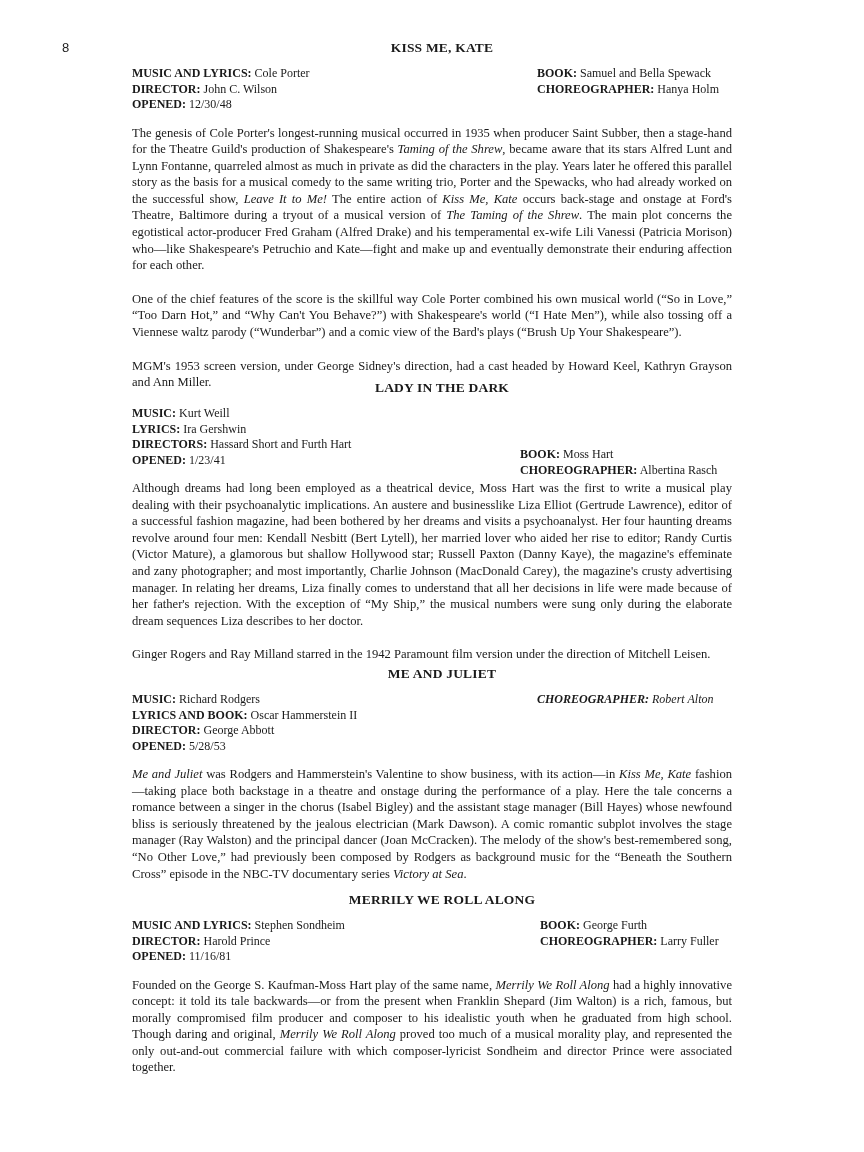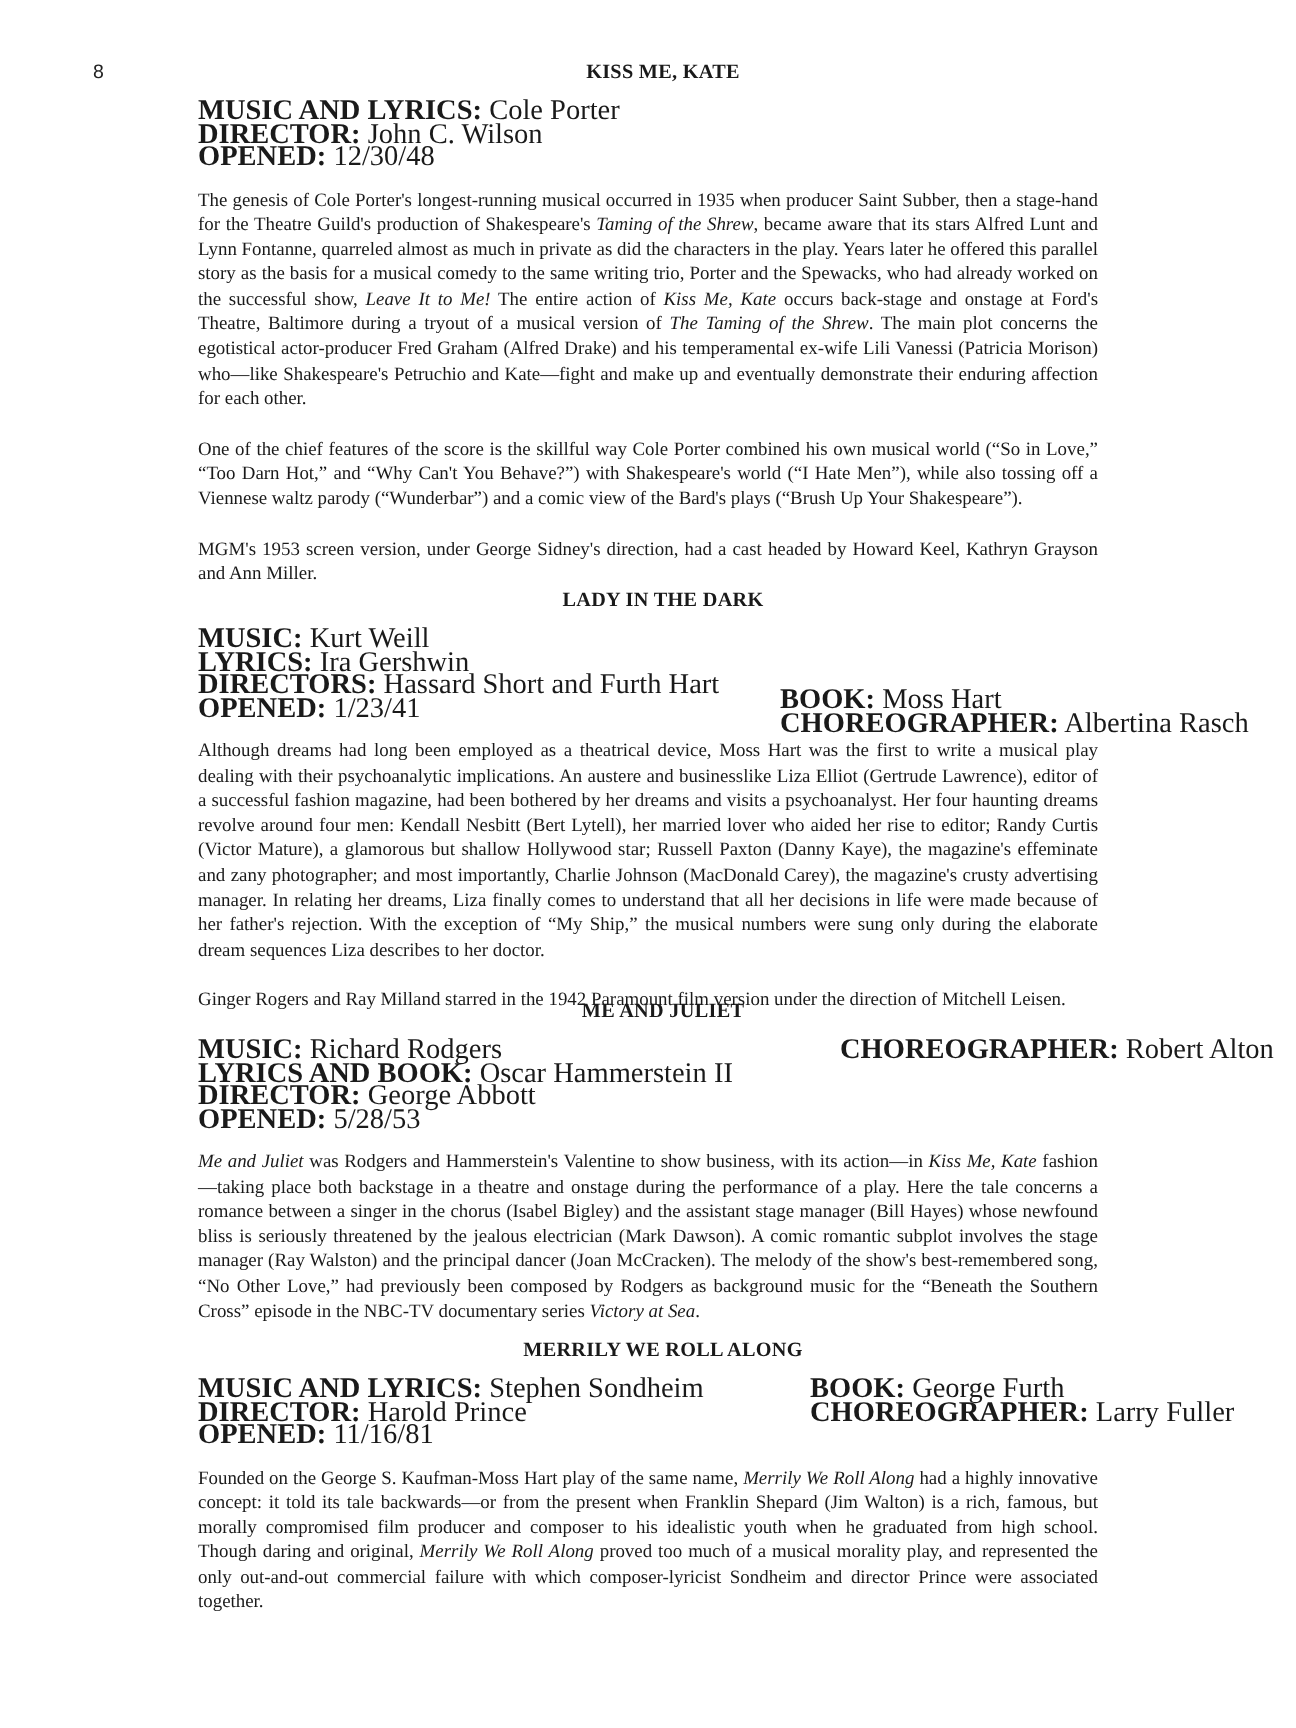--- a/index.html
+++ b/index.html
@@ -11,21 +11,21 @@
   .page-number {
     position: absolute; left: 62px; top: 40px;
     font-family: "Liberation Sans", "DejaVu Sans", sans-serif;
     font-size: 13px; color: #222;
   }
   .entry { position: absolute; left: 132px; width: 600px; }
   .title {
     text-align: center; font-weight: bold; font-size: 13.5px;
     letter-spacing: 0.2px; margin: 0 0 10px 0; padding-left: 20px;
   }
-  .credits { position: relative; font-size: 19px; line-height: 15.5px; }
+  .credits { position: relative; font-size: 12px; line-height: 15.5px; }
   .credits .right { position: absolute; top: 0; }
   .credit-line { white-space: nowrap; }
   .credit-label { font-weight: bold; }
   .para {
     font-size: 12.6px; line-height: 16.6px; text-align: justify;
     margin: 12px 0 0 0;
   }
   .para + .para { margin-top: 17px; }
   em { }
 </style>
@@ -35,27 +35,31 @@
 <div class="page-number">8</div>
 
 <section class="entry" style="top:40px;">
   <h2 class="title">KISS ME, KATE</h2>
   <div class="credits">
     <div class="left">
       <div class="credit-line"><span class="credit-label">MUSIC AND LYRICS:</span> <span>Cole Porter</span></div>
       <div class="credit-line"><span class="credit-label">DIRECTOR:</span> <span>John C. Wilson</span></div>
       <div class="credit-line"><span class="credit-label">OPENED:</span> <span>12/30/48</span></div>
     </div>
+    <div class="right" style="left:405px;">
+      <div class="credit-line"><span class="credit-label">BOOK:</span> <span>Samuel and Bella Spewack</span></div>
+      <div class="credit-line"><span class="credit-label">CHOREOGRAPHER:</span> <span>Hanya Holm</span></div>
+    </div>
   </div>
   <p class="para">The genesis of Cole Porter's longest-running musical occurred in 1935 when producer Saint Subber, then a stage-hand for the Theatre Guild's production of Shakespeare's <em>Taming of the Shrew</em>, became aware that its stars Alfred Lunt and Lynn Fontanne, quarreled almost as much in private as did the characters in the play. Years later he offered this parallel story as the basis for a musical comedy to the same writing trio, Porter and the Spewacks, who had already worked on the successful show, <em>Leave It to Me!</em> The entire action of <em>Kiss Me, Kate</em> occurs back-stage and onstage at Ford's Theatre, Baltimore during a tryout of a musical version of <em>The Taming of the Shrew</em>. The main plot concerns the egotistical actor-producer Fred Graham (Alfred Drake) and his temperamental ex-wife Lili Vanessi (Patricia Morison) who—like Shakespeare's Petruchio and Kate—fight and make up and eventually demonstrate their enduring affection for each other.</p>
   <p class="para">One of the chief features of the score is the skillful way Cole Porter combined his own musical world (“So in Love,” “Too Darn Hot,” and “Why Can't You Behave?”) with Shakespeare's world (“I Hate Men”), while also tossing off a Viennese waltz parody (“Wunderbar”) and a comic view of the Bard's plays (“Brush Up Your Shakespeare”).</p>
   <p class="para">MGM's 1953 screen version, under George Sidney's direction, had a cast headed by Howard Keel, Kathryn Grayson and Ann Miller.</p>
 </section>
 
-<section class="entry" style="top:392px;">
+<section class="entry" style="top:380px;">
   <h2 class="title">LADY IN THE DARK</h2>
   <div class="credits">
     <div class="left">
       <div class="credit-line"><span class="credit-label">MUSIC:</span> <span>Kurt Weill</span></div>
       <div class="credit-line"><span class="credit-label">LYRICS:</span> <span>Ira Gershwin</span></div>
       <div class="credit-line"><span class="credit-label">DIRECTORS:</span> <span>Hassard Short and Furth Hart</span></div>
       <div class="credit-line"><span class="credit-label">OPENED:</span> <span>1/23/41</span></div>
     </div>
     <div class="right" style="left:388px;margin-top:41px;">
       <div class="credit-line"><span class="credit-label">BOOK:</span> <span>Moss Hart</span></div>
@@ -68,21 +72,21 @@
 
 <section class="entry" style="top:666px;">
   <h2 class="title">ME AND JULIET</h2>
   <div class="credits">
     <div class="left">
       <div class="credit-line"><span class="credit-label">MUSIC:</span> <span>Richard Rodgers</span></div>
       <div class="credit-line"><span class="credit-label">LYRICS AND BOOK:</span> <span>Oscar Hammerstein II</span></div>
       <div class="credit-line"><span class="credit-label">DIRECTOR:</span> <span>George Abbott</span></div>
       <div class="credit-line"><span class="credit-label">OPENED:</span> <span>5/28/53</span></div>
     </div>
-    <div class="right" style="left:428px;">
+    <div class="right" style="left:405px;font-style:italic;">
       <div class="credit-line"><span class="credit-label">CHOREOGRAPHER:</span> <span>Robert Alton</span></div>
     </div>
   </div>
   <p class="para"><em>Me and Juliet</em> was Rodgers and Hammerstein's Valentine to show business, with its action—in <em>Kiss Me, Kate</em> fashion—taking place both backstage in a theatre and onstage during the performance of a play. Here the tale concerns a romance between a singer in the chorus (Isabel Bigley) and the assistant stage manager (Bill Hayes) whose newfound bliss is seriously threatened by the jealous electrician (Mark Dawson). A comic romantic subplot involves the stage manager (Ray Walston) and the principal dancer (Joan McCracken). The melody of the show's best-remembered song, “No Other Love,” had previously been composed by Rodgers as background music for the “Beneath the Southern Cross” episode in the NBC-TV documentary series <em>Victory at Sea</em>.</p>
 </section>
 
 <section class="entry" style="top:892px;">
   <h2 class="title">MERRILY WE ROLL ALONG</h2>
   <div class="credits">
     <div class="left">

